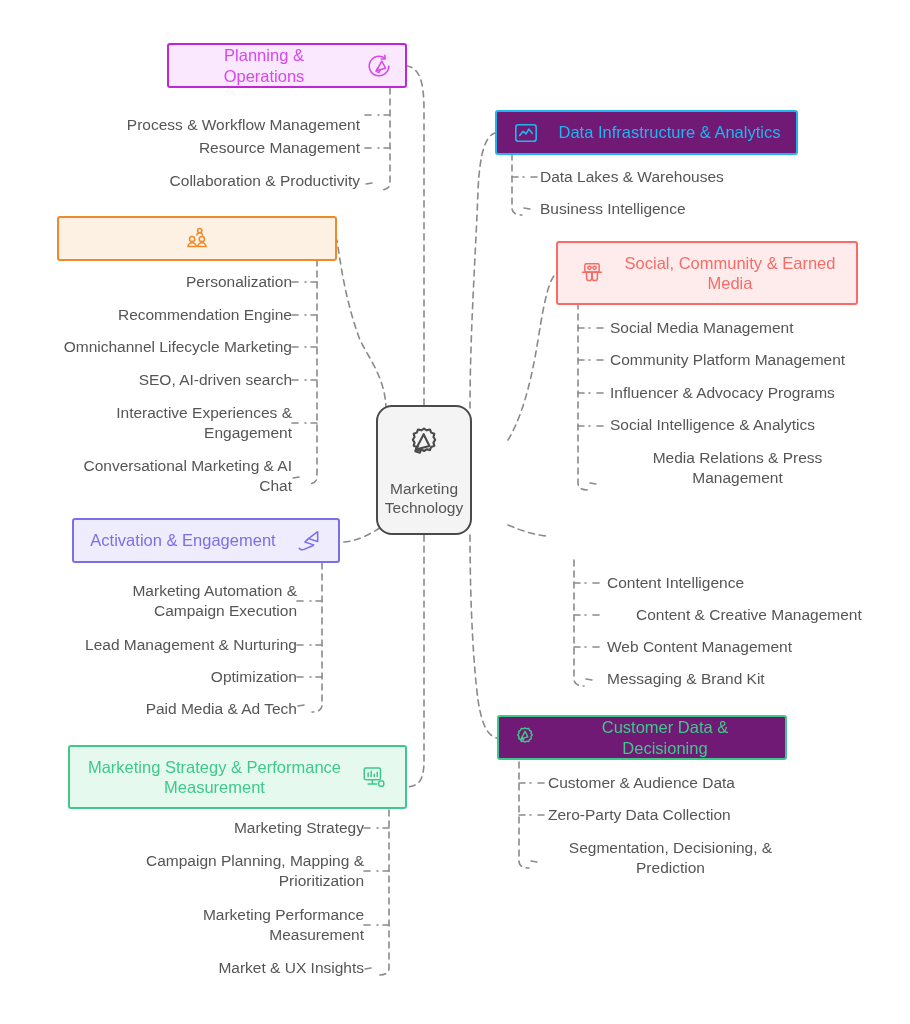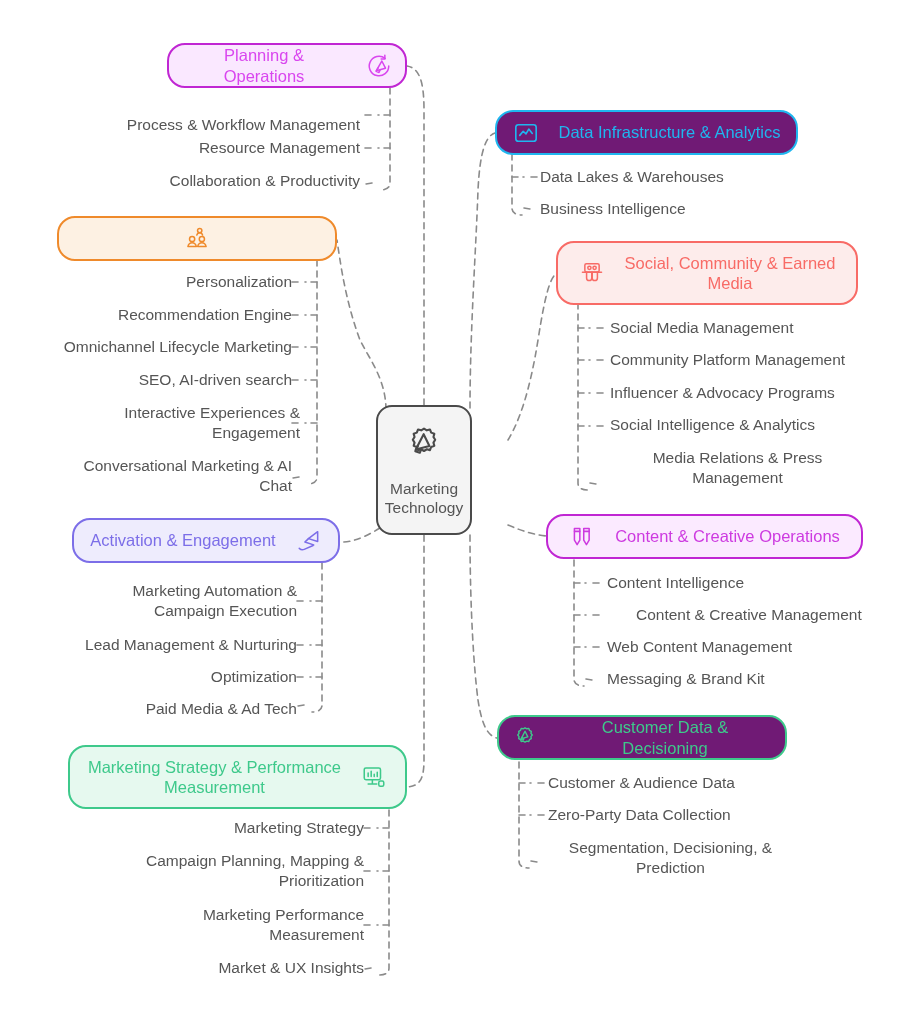--- a/index.html
+++ b/index.html
@@ -25,21 +25,21 @@
     position: absolute;
     left: 0;
     top: 0;
     width: 910px;
     height: 1024px;
     pointer-events: none;
   }
   .node {
     position: absolute;
     box-sizing: border-box;
-    border-radius: 18px;
+    border-radius: 3px;
     border: 2px solid #888;
     display: flex;
     align-items: center;
     justify-content: center;
     gap: 20px;
     padding: 9px 13px;
     font-size: 16.5px;
     line-height: 1.22;
     text-align: center;
   }
@@ -207,21 +207,21 @@
           <path d="M3.6 19c.5-2.4 2-3.6 3.9-3.6S10.9 16.6 11.4 19z"></path>
         <circle cx="16.5" cy="12" r="2.4"></circle>
           <path d="M12.6 19c.5-2.4 2-3.6 3.9-3.6s3.4 1.2 3.9 3.6z"></path>
       </svg>
     </span>
   </div>
   <div class="sub r" style="left:0px; top:272px; width:292px;">Personalization</div>
   <div class="sub r" style="left:0px; top:305px; width:292px;">Recommendation Engine</div>
   <div class="sub r" style="left:0px; top:337px; width:292px;">Omnichannel Lifecycle Marketing</div>
   <div class="sub r" style="left:0px; top:370px; width:292px;">SEO, AI-driven search</div>
-  <div class="sub r" style="left:8px; top:403px; width:292px; white-space:pre-line;padding-left:40px;">Interactive Experiences &amp;
+  <div class="sub r" style="left:0px; top:403px; width:292px; white-space:pre-line;padding-left:40px;">Interactive Experiences &amp;
 Engagement</div>
   <div class="sub r" style="left:0px; top:456px; width:292px; white-space:pre-line;">Conversational Marketing &amp; AI
 Chat</div>
 
   <div class="node" style="left:72px; top:518px; width:268px; height:45px; border-color:#7c6ee8; background:#eeecfd; color:#7c6ee8;">
     <span class="lbl">Activation &amp; Engagement</span>
     <span class="ico">
       <svg viewBox="0 0 24 24" fill="none" stroke="#7c6ee8" stroke-width="1.4" stroke-linecap="round" stroke-linejoin="round">
         <path d="M20 3.4v9l-8.5-2.6z"></path>
           <path d="M11.5 9.8L8.2 13l8.1 2.6"></path>
@@ -280,31 +280,20 @@
     <span class="lbl">Social, Community &amp; Earned
 Media</span>
   </div>
   <div class="sub l" style="left:610px; top:318px; width:300px;">Social Media Management</div>
   <div class="sub l" style="left:610px; top:350px; width:300px;">Community Platform Management</div>
   <div class="sub l" style="left:610px; top:383px; width:300px;">Influencer &amp; Advocacy Programs</div>
   <div class="sub l" style="left:610px; top:415px; width:300px;">Social Intelligence &amp; Analytics</div>
   <div class="sub l" style="left:610px; top:448px; width:255px; white-space:pre-line; text-align:center;">Media Relations &amp; Press
 Management</div>
 
-  <div class="node" style="left:546px; top:514px; width:317px; height:45px; border-color:#c026d3; background:#fbeaff; color:#cd3ae0;">
-    <span class="ico">
-      <svg viewBox="0 0 24 24" fill="none" stroke="#cd3ae0" stroke-width="1.4" stroke-linecap="round" stroke-linejoin="round">
-        <path d="M5 4.2h5v10.6L7.5 19 5 14.8z"></path>
-          <path d="M5 6.8h5"></path>
-        <path d="M13.6 4.2h5v10.6L16.1 19l-2.5-4.2z"></path>
-          <path d="M13.6 6.8h5"></path>
-      </svg>
-    </span>
-    <span class="lbl">Content &amp; Creative Operations</span>
-  </div>
   <div class="sub l" style="left:607px; top:573px; width:300px;">Content Intelligence</div>
   <div class="sub l" style="left:607px; top:605px; width:300px;margin-left:29px;">Content &amp; Creative Management</div>
   <div class="sub l" style="left:607px; top:637px; width:300px;">Web Content Management</div>
   <div class="sub l" style="left:607px; top:669px; width:300px;">Messaging &amp; Brand Kit</div>
 
   <div class="node" style="left:497px; top:715px; width:290px; height:45px; border-color:#3ec98b; background:#701a75; color:#3ec98b;">
     <span class="ico">
       <svg viewBox="0 0 24 24" fill="none" stroke="#3ec98b" stroke-width="1.3" stroke-linejoin="round">
         <path d="M12 2.6l1.7.9 1.8-.4.6 1.8 1.7.9-.3 1.9 1.2 1.5-1.2 1.5.3 1.9-1.7.9-.6 1.8-1.8-.4-1.7.9-1.7-.9-1.8.4-.6-1.8-1.7-.9.3-1.9L5.3 9.2l1.2-1.5-.3-1.9 1.7-.9.6-1.8 1.8.4z"></path>
         <path d="M12 5.8L8.6 12.6l6-1.6z"></path>

